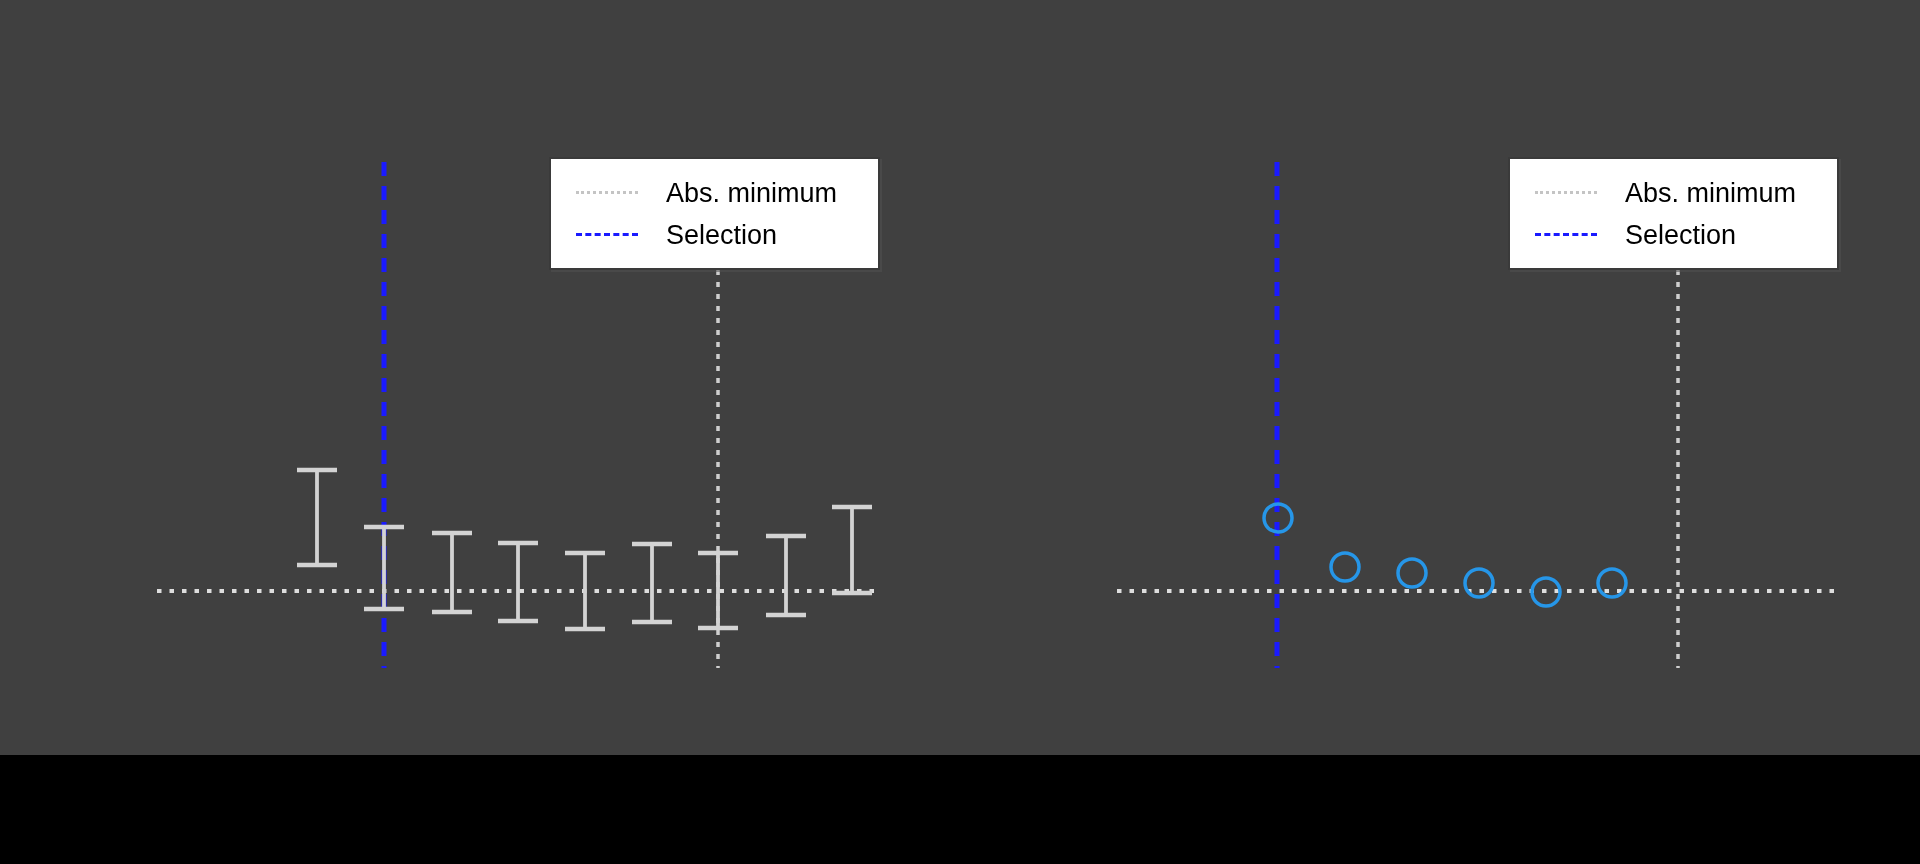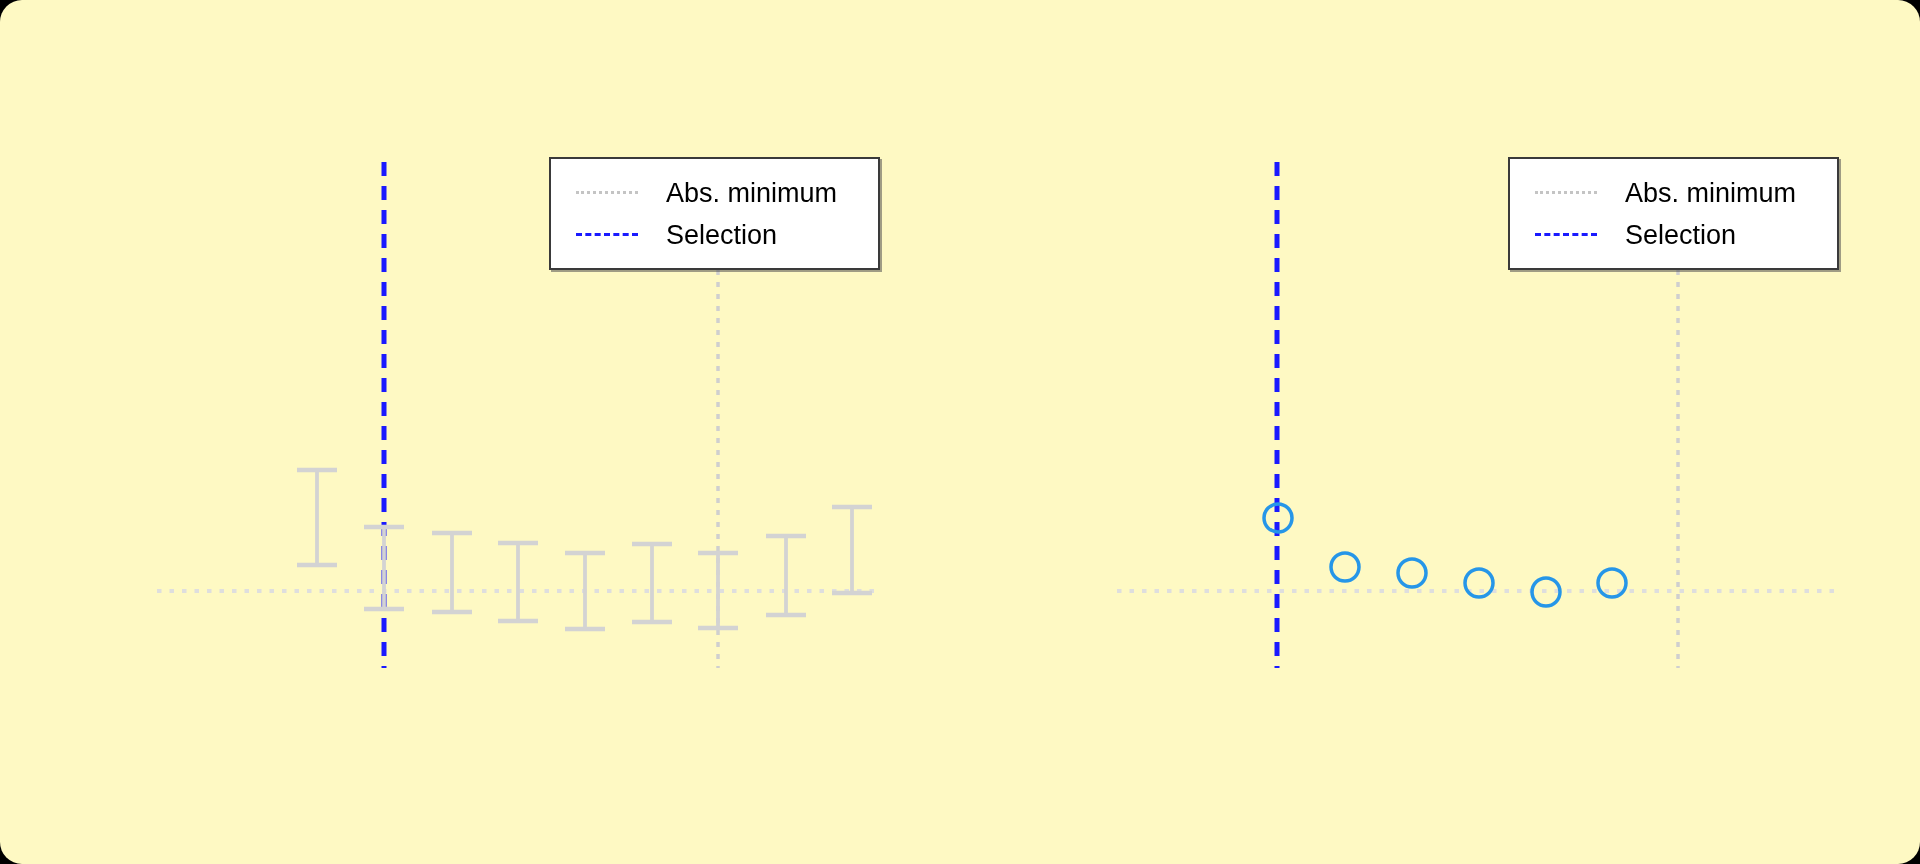--- a/index.html
+++ b/index.html
@@ -1,22 +1,21 @@
 <!DOCTYPE html>
 <html style="--selection-color: #1a1aff; --absmin-sample: #c4c4c4;"><head>
 <meta charset="utf-8">
 <style>
   html,body{margin:0;padding:0;background:#000;}
   .stage{
     position:relative;
-    width:1920px;height:864px;
-    background:#fef9c3;
+    width:1920px;height:755px;
+    background:#404040;
     overflow:hidden;
     font-family:"Liberation Sans", sans-serif;
-    border-radius:22px;
   }
   #chart-svg{position:absolute;left:0;top:0;}
   .legend-box{
     position:absolute;
     background:#ffffff;
     border:2px solid #3a3a3a;
     box-shadow:2px 2px 0 rgba(80,80,80,.55);
     box-sizing:border-box;
     display:flex;
     flex-direction:column;

